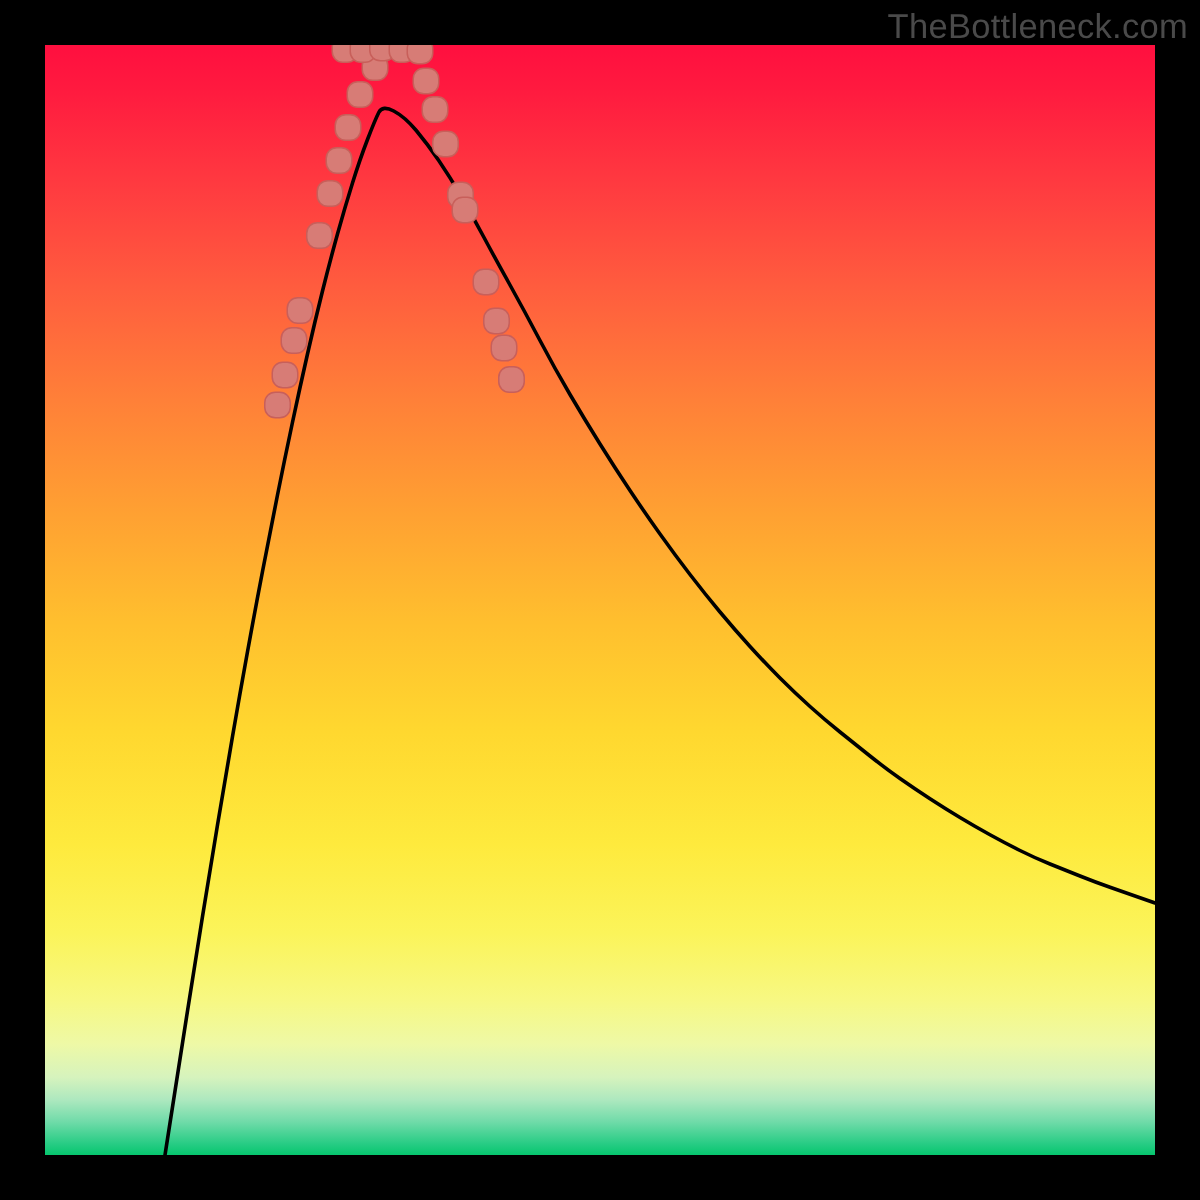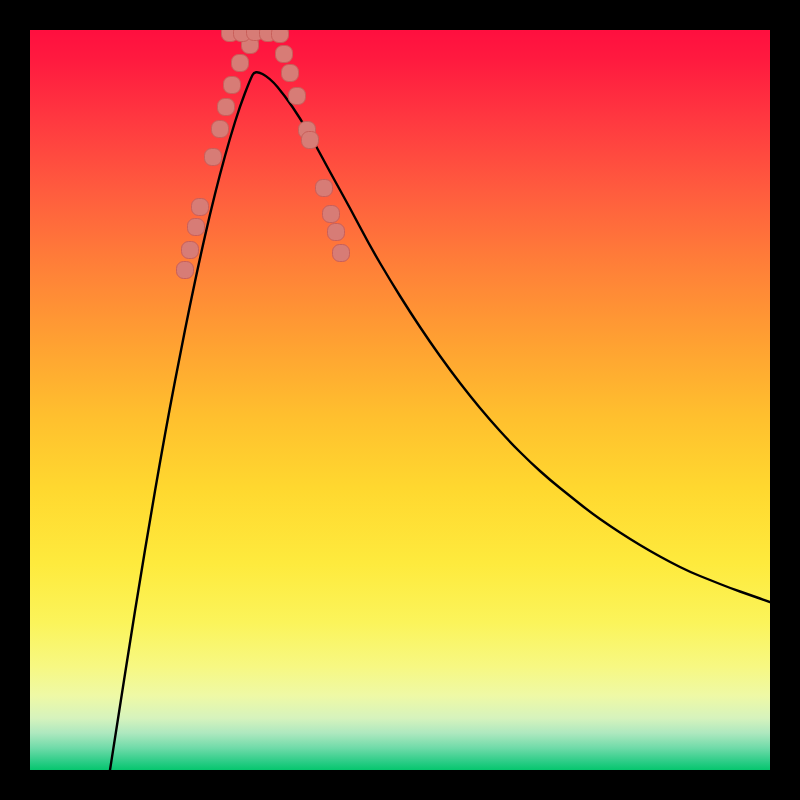--- a/index.html
+++ b/index.html
@@ -104,13 +104,14 @@
           <rect x="258.5" y="57.5" width="17" height="17" rx="7" ry="7" fill="#d77c76" stroke="#c85f5a" stroke-width="1"></rect>
           <rect x="268.5" y="91.5" width="17" height="17" rx="7" ry="7" fill="#d77c76" stroke="#c85f5a" stroke-width="1"></rect>
           <rect x="271.5" y="101.5" width="17" height="17" rx="7" ry="7" fill="#d77c76" stroke="#c85f5a" stroke-width="1"></rect>
           <rect x="285.5" y="149.5" width="17" height="17" rx="7" ry="7" fill="#d77c76" stroke="#c85f5a" stroke-width="1"></rect>
           <rect x="292.5" y="175.5" width="17" height="17" rx="7" ry="7" fill="#d77c76" stroke="#c85f5a" stroke-width="1"></rect>
           <rect x="297.5" y="193.5" width="17" height="17" rx="7" ry="7" fill="#d77c76" stroke="#c85f5a" stroke-width="1"></rect>
           <rect x="302.5" y="214.5" width="17" height="17" rx="7" ry="7" fill="#d77c76" stroke="#c85f5a" stroke-width="1"></rect>
         </g>
     </svg>
   </div>
+  <div class="watermark">TheBottleneck.com</div>
 </div>
 
 </body></html>

